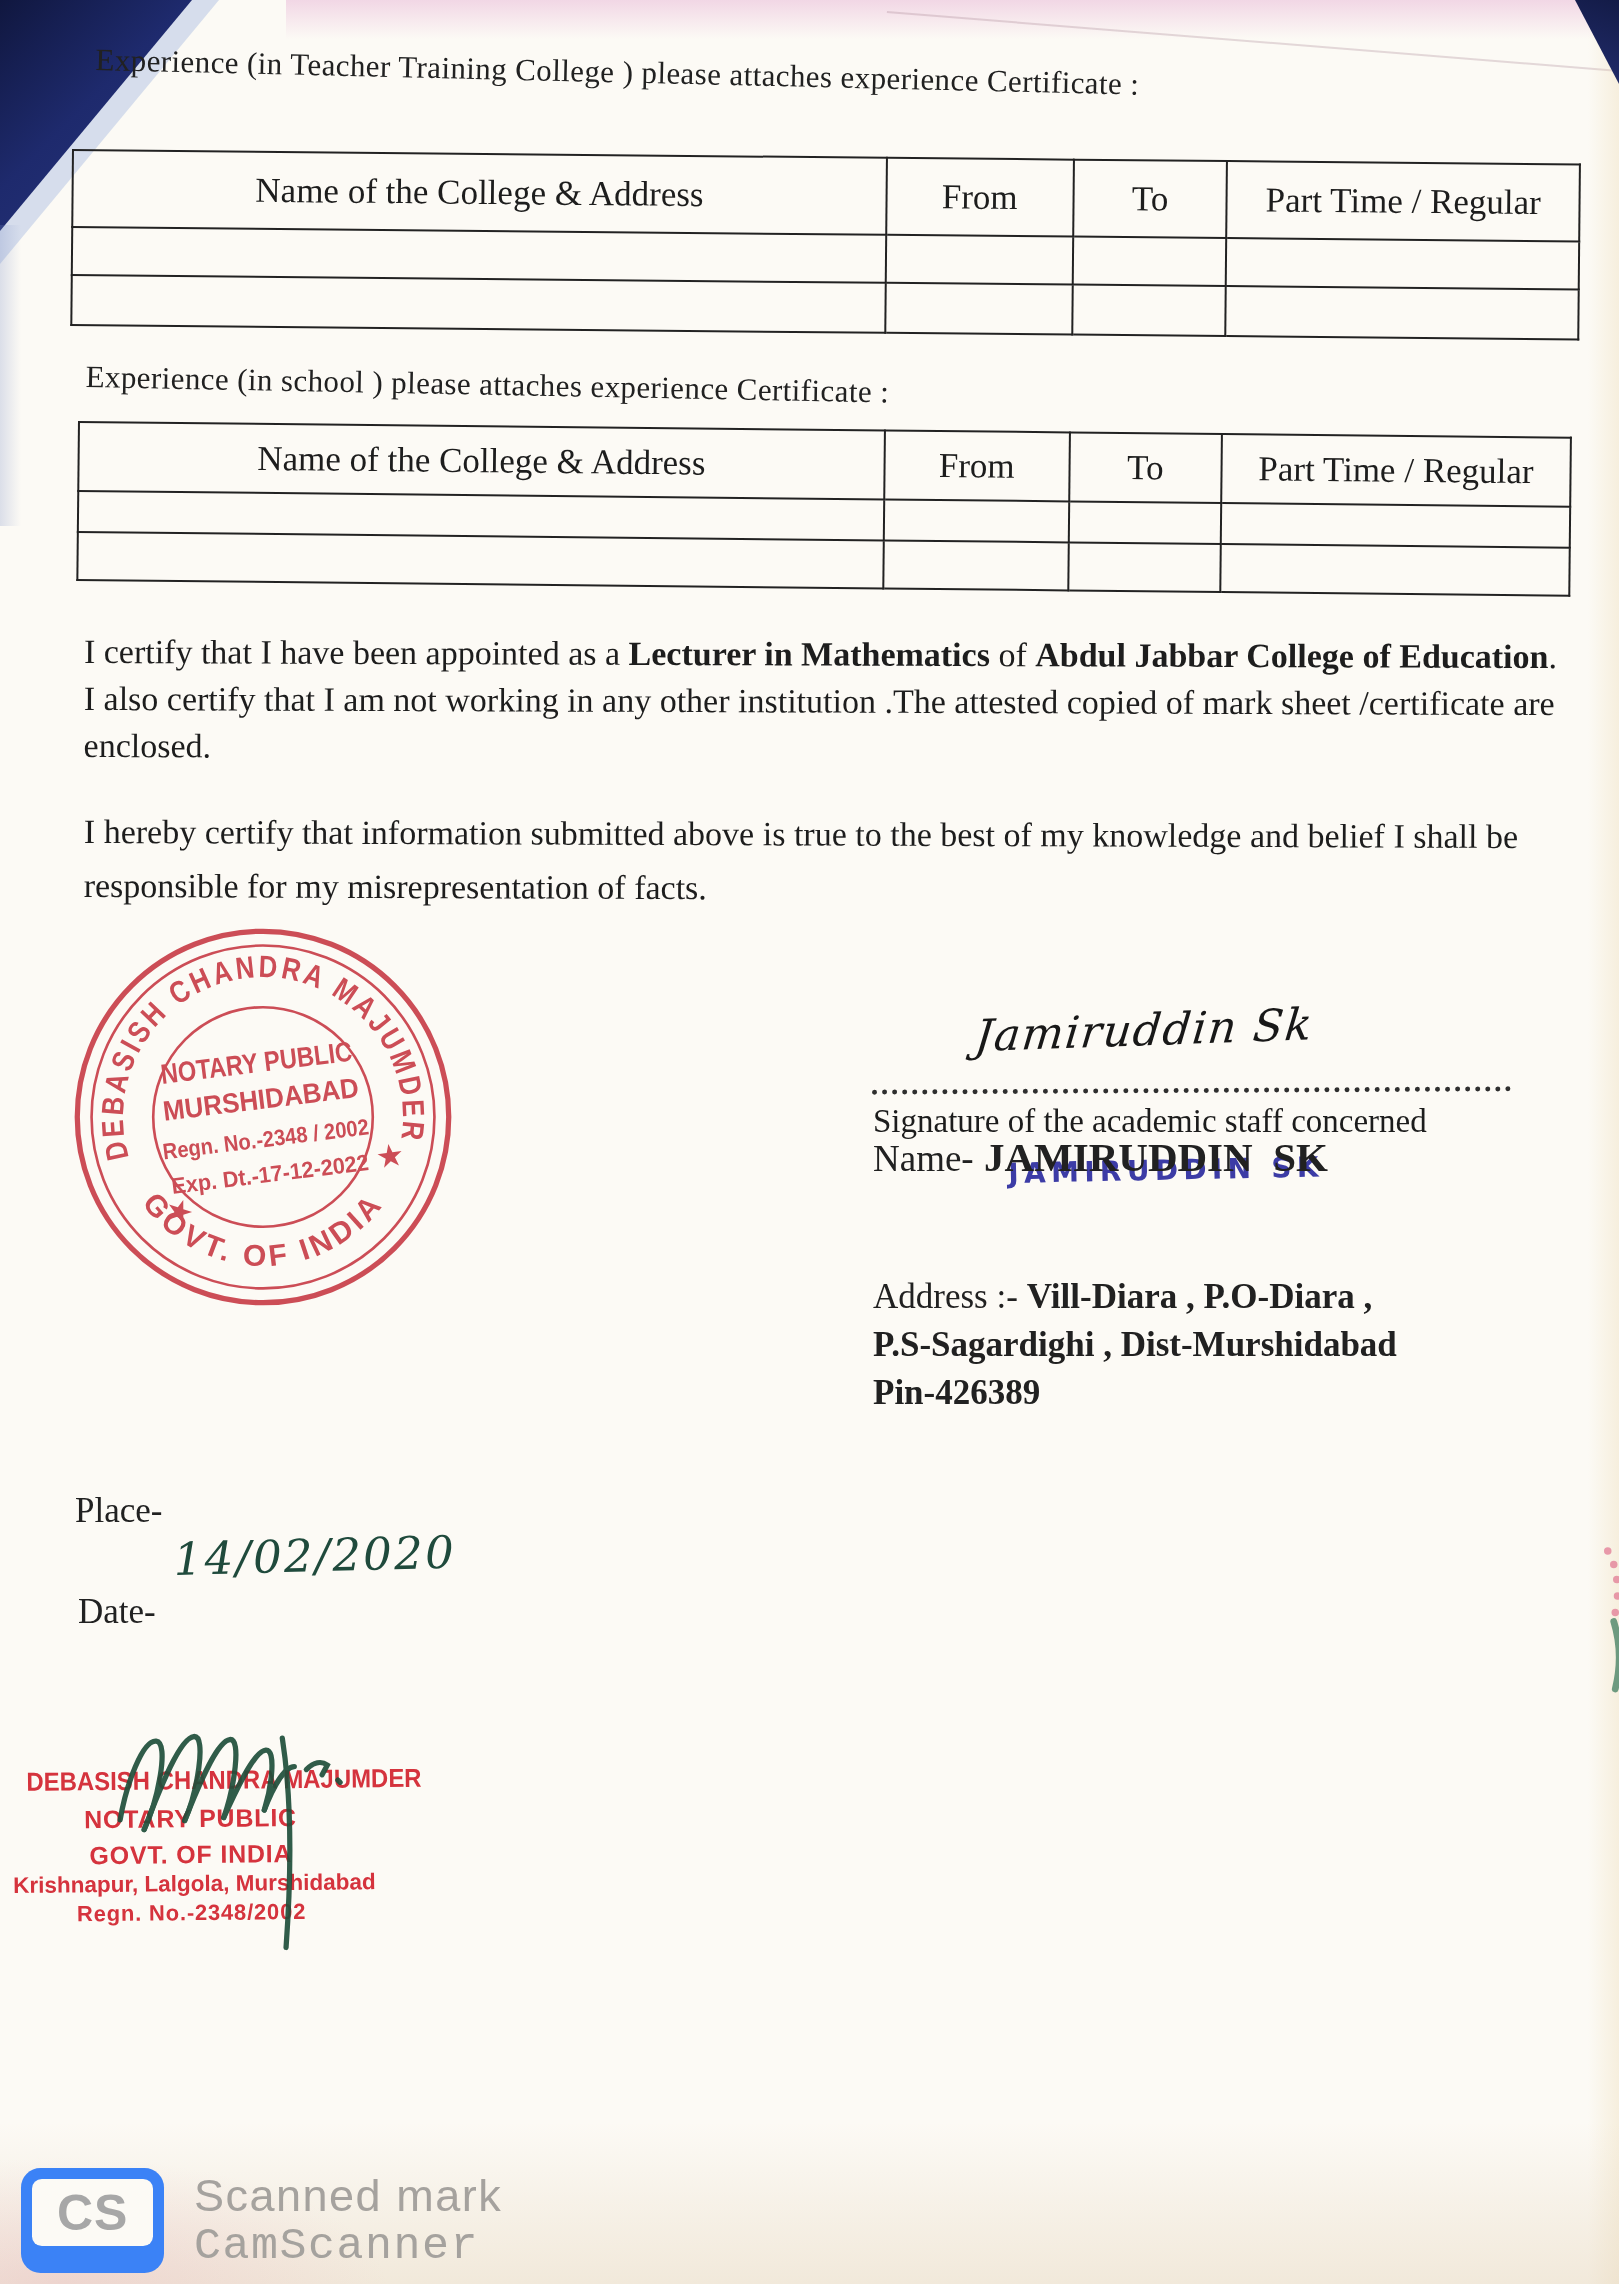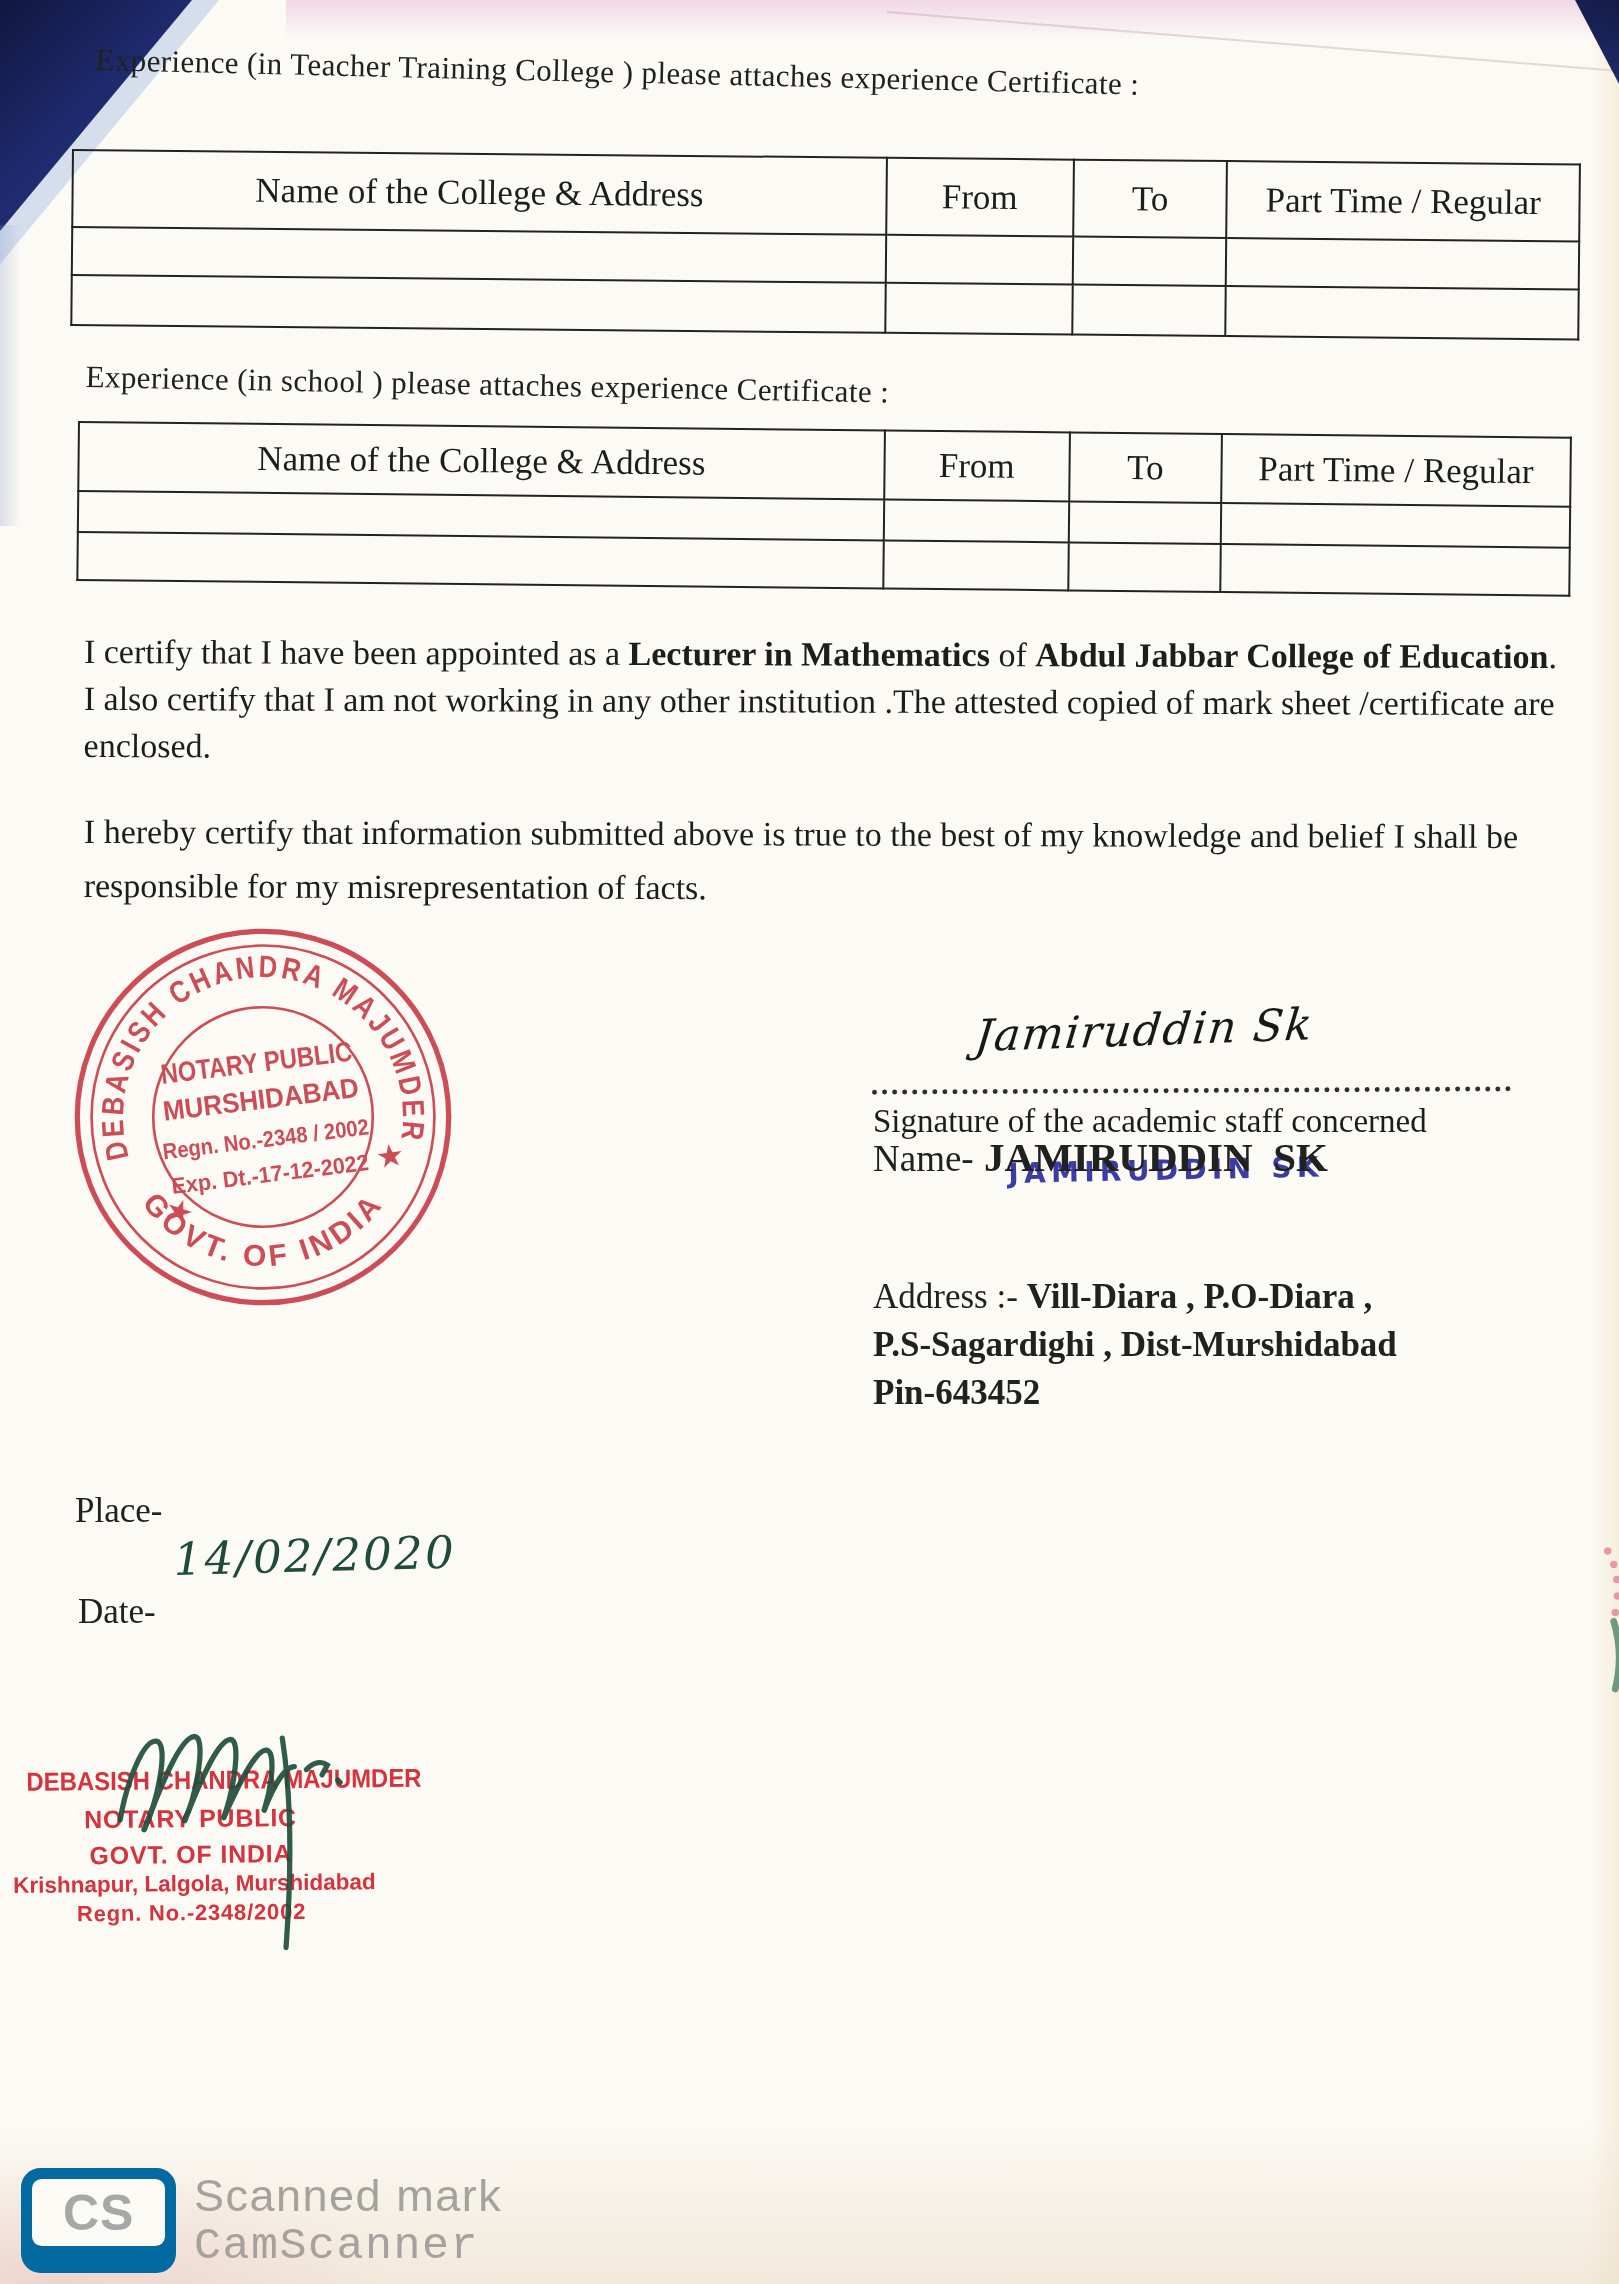--- a/index.html
+++ b/index.html
@@ -78,22 +78,22 @@
     transform:rotate(-.6deg);transform-origin:left top;opacity:.92;}
   .bs-l1{font-size:26px;letter-spacing:0;transform:scaleX(.92);transform-origin:center;margin-bottom:8.3px;white-space:nowrap;}
   .bs-l2{font-size:25px;margin-bottom:6.8px;letter-spacing:0.8px;}
   .bs-l3{font-size:25px;margin-bottom:1.5px;letter-spacing:0.8px;}
   .bs-l4{font-size:22.5px;margin-bottom:3.8px;white-space:nowrap;}
   .bs-l5{font-size:22px;letter-spacing:0.8px;}
   .flourish{position:absolute;left:105px;top:1696px;}
   
   .smudge{position:absolute;left:1582px;top:1545px;}
   
-  .cs-logo{position:absolute;left:21px;top:2168px;width:155px;height:105px;
-    background:#0369a1;border-radius:19.5px;}
+  .cs-logo{position:absolute;left:21px;top:2168px;width:143px;height:105px;
+    background:#3b82f6;border-radius:19.5px;}
   .cs-logo .inner{position:absolute;left:11.3px;top:11.3px;right:11.3px;bottom:27px;
     background:#fcfaf5;border-radius:9.8px;display:flex;align-items:center;justify-content:center;}
   .cs-logo .cs-txt{font-family:"Liberation Sans",sans-serif;font-weight:bold;
     font-size:50px;color:#a7a7a7;letter-spacing:0.8px;}
   .scan-l1,.scan-l2{position:absolute;left:194px;font-family:"Liberation Sans",sans-serif;
     font-size:45px;color:#a5a29e;letter-spacing:1.5px;}
   .scan-l1{top:2170px;}
   .scan-l2{top:2221px;font-family:Liberation Mono, monospace;}
 </style>
 </head>
@@ -209,21 +209,21 @@
   <div class="sig-caption">Signature of the academic staff concerned</div>
   <div class="hand-caps">JAMIRUDDIN SK</div>
   <div class="name-line">
     <span>Name-</span><span class="b val"> JAMIRUDDIN  SK</span>
   </div>
   <div class="addr">
     <div>
       <span class="lbl">Address :-</span><span class="b">Vill-Diara , P.O-Diara ,</span>
     </div>
     <div class="b">P.S-Sagardighi , Dist-Murshidabad</div>
-    <div class="b">Pin-643452</div>
+    <div class="b">Pin-426389</div>
   </div>
 
   <div class="place">Place-</div>
   <div class="datelbl">Date-</div>
   <div class="dateval">14/02/2020</div>
 
   <div class="stamp-bottom">
     <div class="bs-l1">DEBASISH CHANDRA MAJUMDER</div>
     <div class="bs-l2">NOTARY PUBLIC</div>
     <div class="bs-l3">GOVT. OF INDIA</div>

